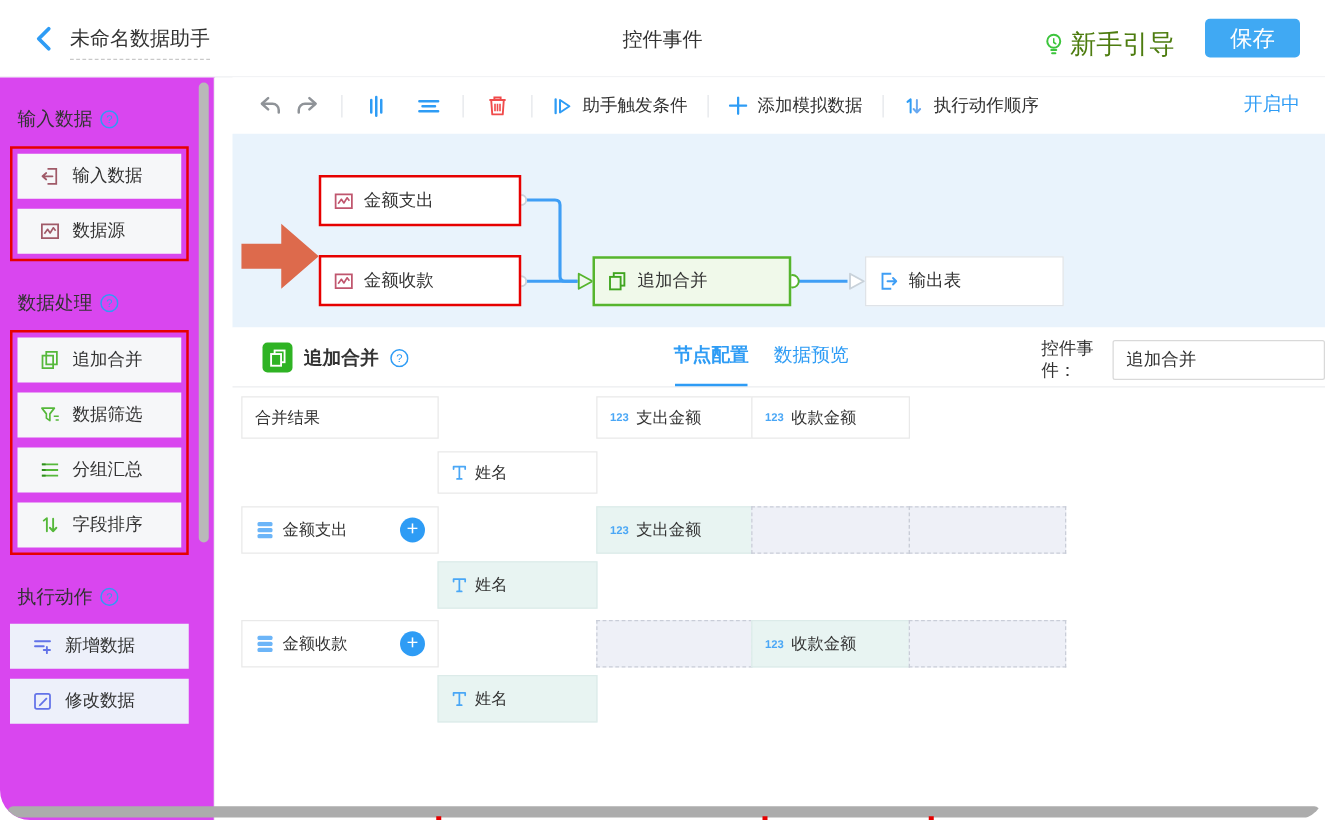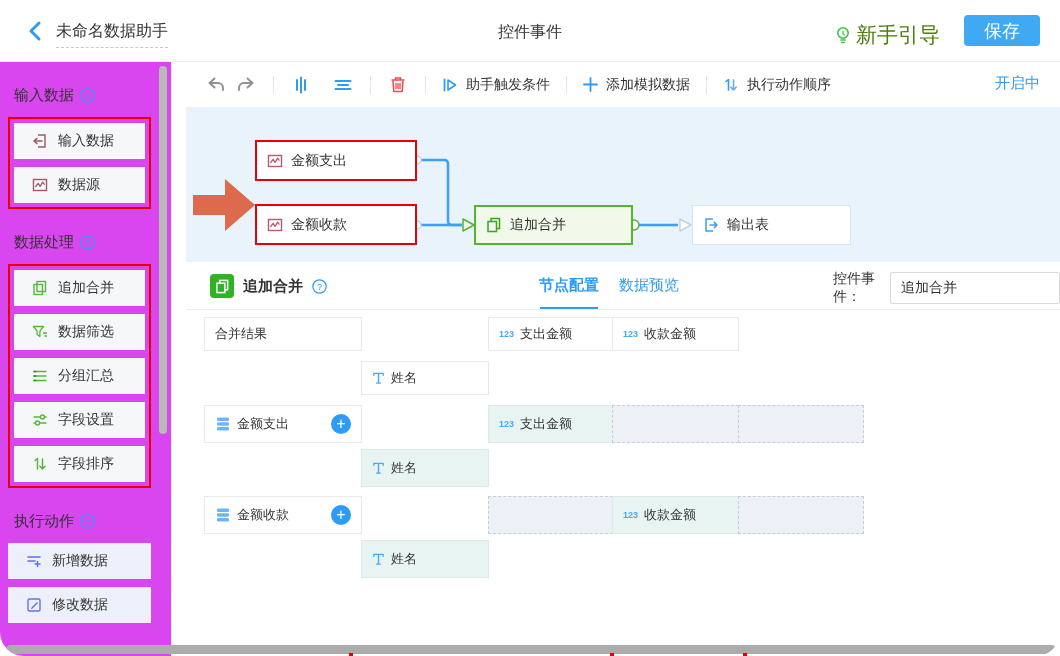--- a/index.html
+++ b/index.html
@@ -53,21 +53,21 @@
   .tab { position:absolute; top:0; height:48px; line-height:46px; color:#2e9cf5; font-size:15px; cursor:pointer; text-align:center; }
   .tab-active:after { content:""; position:absolute; left:2px; right:2px; bottom:0; height:3px; background:#2e9cf5; }
   .name-wrap { position:absolute; left:647px; top:8px; display:flex; align-items:center; }
   .name-label { font-size:14px; color:#333; margin-right:6px; }
   .name-input { width:170px; height:32px; border:1px solid #d9d9d9; border-radius:2px; padding:0 10px; font-size:14px; color:#333; outline:none; font-family:inherit; }
 
   
   .mtable { position:absolute; left:6px; top:255px; }
   .trow { display:flex; }
   .cell { height:34px; display:flex; align-items:center; gap:6px; padding:0 10px; border:1px solid #e9e9e9; background:#fff; margin-left:-1px; font-size:13px; color:#333; }
-  .cell:first-child { margin-left:12px; }
+  .cell:first-child { margin-left:1px;font-family:Liberation Mono, monospace; }
   .drow .cell { height:38px; }
   .c0 { width:158px; } .c1 { width:128px;margin-top:44px; } .c2 { width:125px; } .c3 { width:127px; } .c4 { width:126px; }
   .filled { background:#e8f4f2; border:1px solid #dcebe9; }
   .empty { background:#eef0f7; border:1px dashed #c9cdd8; }
   .src-cell { justify-content:flex-start; }
   .src-cell .grow { flex:1; }
   .plus-circle { width:20px; height:20px; border-radius:50%; background:#2e9cf5; color:#fff; display:flex; align-items:center; justify-content:center; font-size:16px; line-height:1; cursor:pointer; flex:none; }
   .num-ico { color:#4aa7f6; font-size:9px; font-weight:bold; letter-spacing:0; }
 
   .h-scroll { position:absolute; left:6px; bottom:2px; width:1050px; height:9px; background:#acacac; border-radius:5px; }
@@ -146,28 +146,20 @@
             <path d="M11 9 h4 M12.5 12 h2.5" stroke="#55b83a" stroke-width="1.3"></path>
           </svg>
         <span>数据筛选</span>
       </div>
       <div class="side-item">
         <svg width="16" height="16" viewBox="0 0 16 16">
             <path d="M1.5 3.5 h13 M1.5 8 h13 M1.5 12.5 h13" stroke="#55b83a" stroke-width="1.5"></path>
             <path d="M1.5 3.5 h3 M1.5 8 h3 M1.5 12.5 h3" stroke="#2f8c1e" stroke-width="1.5"></path>
           </svg>
         <span>分组汇总</span>
-      </div>
-      <div class="side-item">
-        <svg width="16" height="16" viewBox="0 0 16 16">
-            <path d="M1.5 5 h13 M1.5 11 h13" stroke="#55b83a" stroke-width="1.4"></path>
-            <circle cx="10.5" cy="5" r="2" fill="#fff" stroke="#55b83a" stroke-width="1.4"></circle>
-            <circle cx="5.5" cy="11" r="2" fill="#fff" stroke="#55b83a" stroke-width="1.4"></circle>
-          </svg>
-        <span>字段设置</span>
       </div>
       <div class="side-item">
         <svg width="16" height="16" viewBox="0 0 16 16">
             <path d="M3 4.5 L5.5 2.5 L5.5 13" fill="none" stroke="#55b83a" stroke-width="1.5" stroke-linecap="round" stroke-linejoin="round"></path>
             <path d="M10.5 3 V13 M10.5 13 l-2.6 -2.8 M10.5 13 l2.6 -2.8" fill="none" stroke="#55b83a" stroke-width="1.5" stroke-linecap="round" stroke-linejoin="round"></path>
           </svg>
         <span>字段排序</span>
       </div>
     </div>
 

